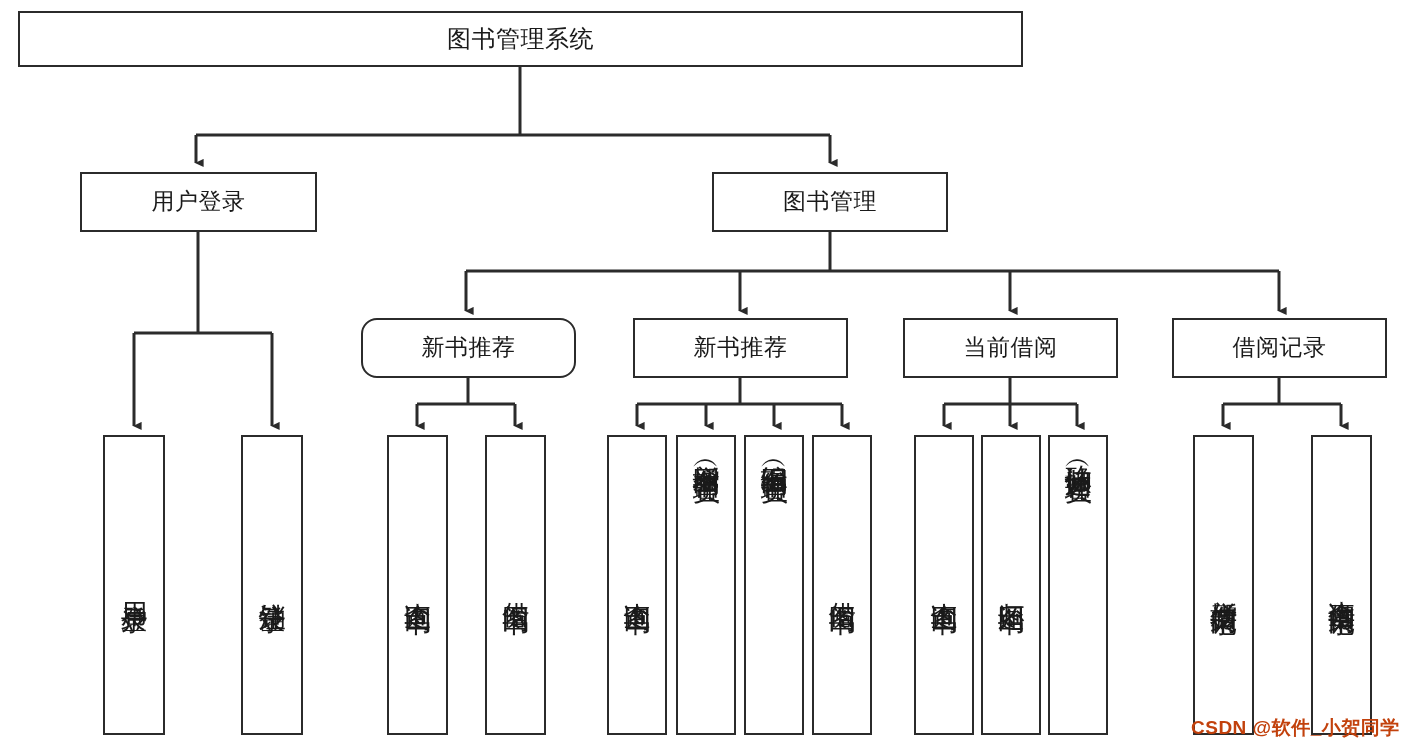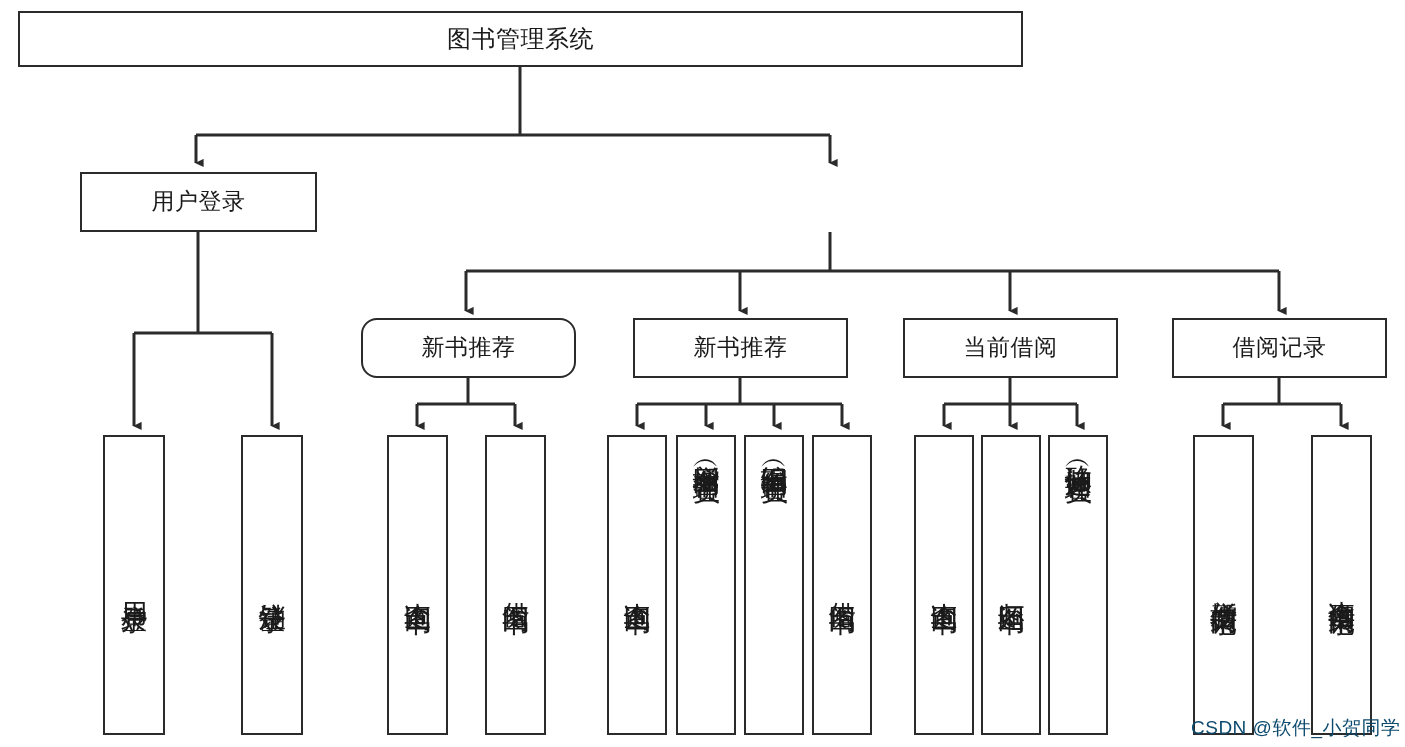--- a/index.html
+++ b/index.html
@@ -65,24 +65,25 @@
     white-space: nowrap;
   }
   
   .node.vert.short {
     padding-top: 0;
     align-items: center;
   }
   .watermark {
     position: absolute;
     font-size: 19px;
-    color: #0c4a6e;
+    color: #c2410c;
     white-space: nowrap;
     letter-spacing: 0.5px;
     user-select: none;
+    font-weight: bold;
   }
 </style>
 </head>
 <body>
 
 <div id="diagram-root">
 
   <svg id="edge-layer" width="1405" height="747" viewBox="0 0 1405 747" xmlns="http://www.w3.org/2000/svg">
     <defs>
       <marker id="arrowhead" markerWidth="9" markerHeight="9" refX="4.5" refY="7.6" orient="auto" markerUnits="userSpaceOnUse">
@@ -134,20 +135,23 @@
   </svg>
 
   <div class="node horiz root" style="left:18px; top:11px; width:1005px; height:56px;">
     <span class="node-label">图书管理系统</span>
   </div>
 
   <div class="node horiz" style="left:80px; top:172px; width:237px; height:60px;">
     <span class="node-label">用户登录</span>
   </div>
 
+  <div class="node horiz" style="left:712px; top:172px; width:236px; height:60px;">
+    <span class="node-label">图书管理</span>
+  </div>
 
   <div class="node horiz" style="left:361px; top:318px; width:215px; height:60px;border-radius:16px;">
     <span class="node-label">新书推荐</span>
   </div>
 
   <div class="node horiz" style="left:633px; top:318px; width:215px; height:60px;">
     <span class="node-label">新书推荐</span>
   </div>
 
   <div class="node horiz" style="left:1172px; top:318px; width:215px; height:60px;">

